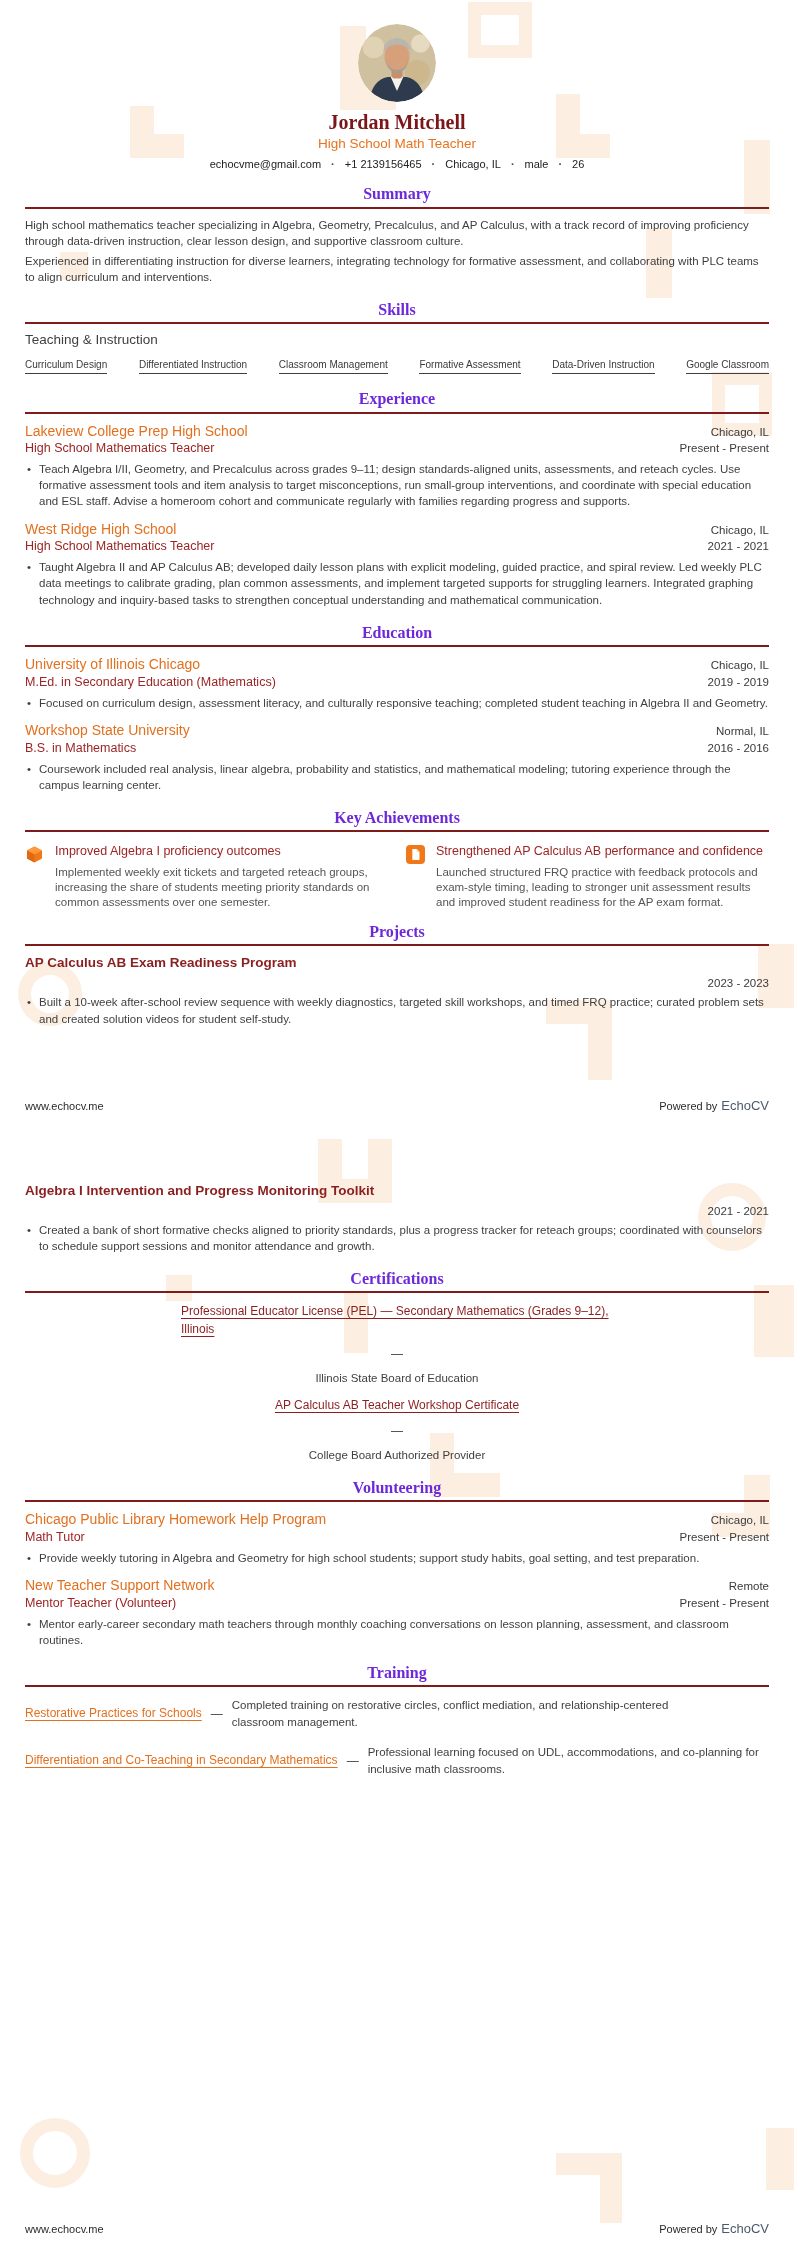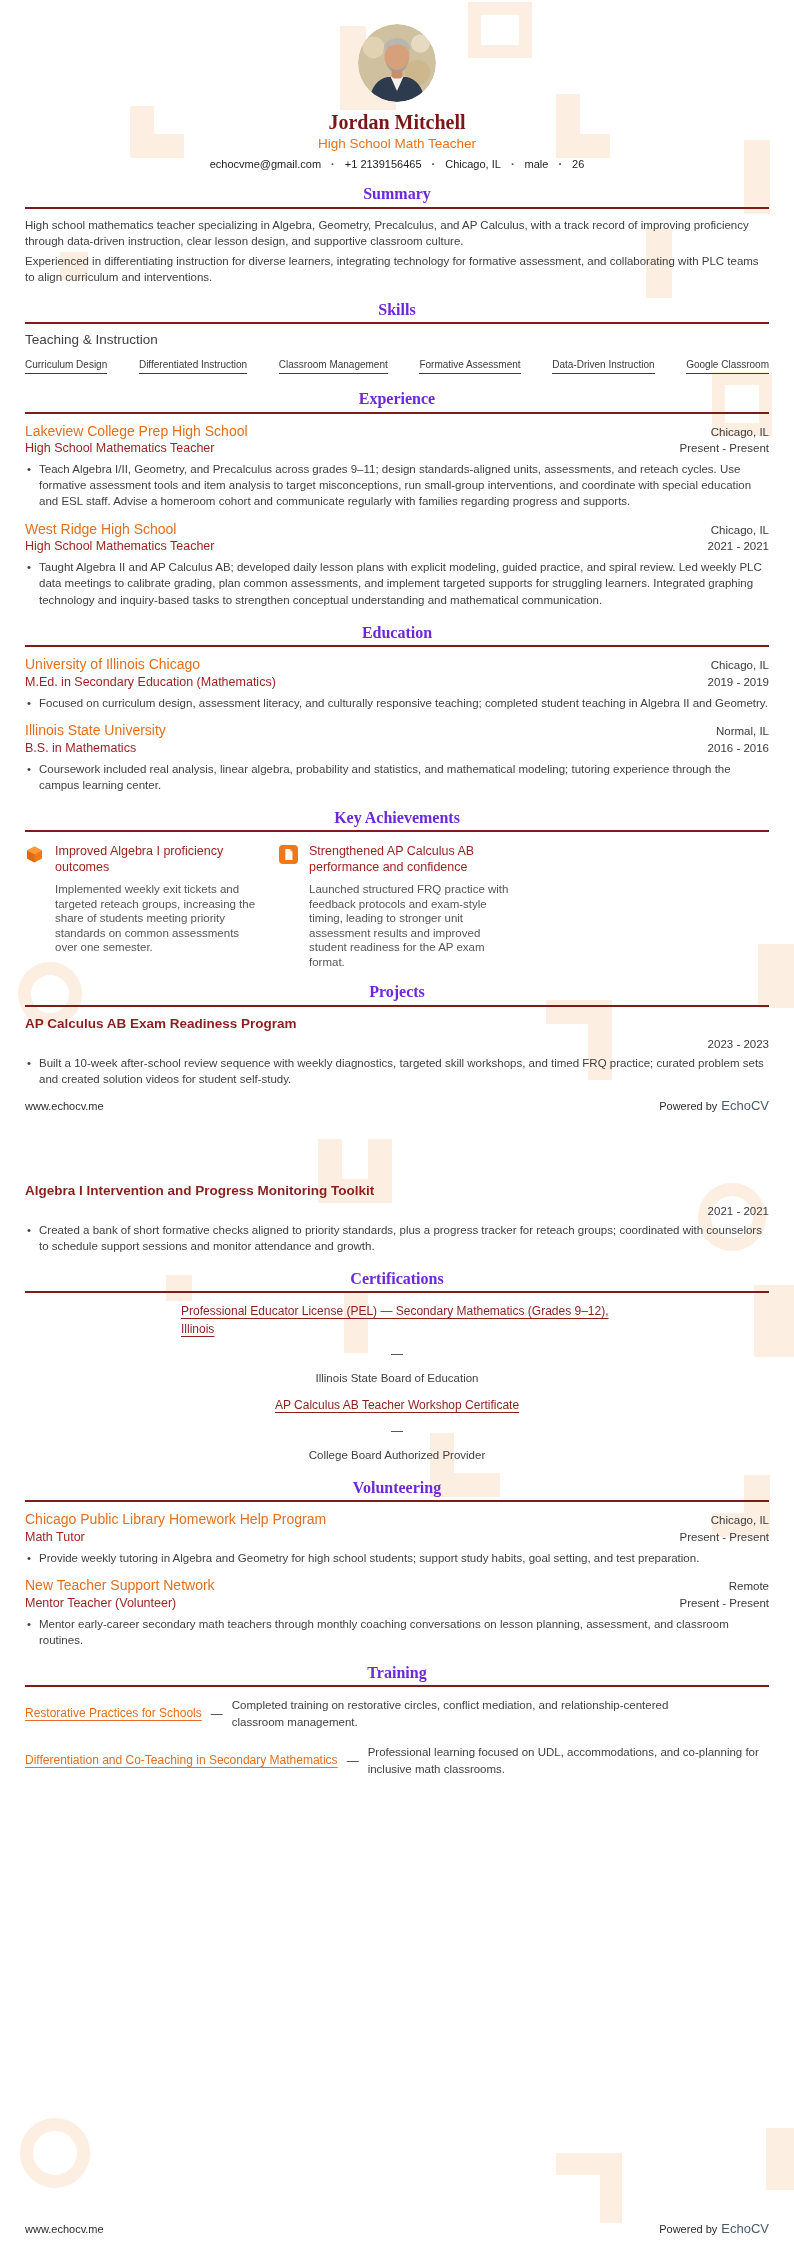--- a/index.html
+++ b/index.html
@@ -50,21 +50,21 @@
   .org{color:#e2701f;font-size:14px;font-weight:500;line-height:1.2;}
   .loc{font-size:11.5px;color:#3a3a3a;}
   .row2{display:flex;justify-content:space-between;align-items:baseline;margin-top:2px;}
   .role{color:#9c2424;font-size:12.5px;font-weight:500;line-height:1.2;}
   .dates{font-size:11.5px;color:#3a3a3a;}
   .bullets{margin:5px 0 0;padding-left:14px;list-style:none;}
   .bullet{position:relative;font-size:11.5px;line-height:1.4;color:#3f3f3f;}
   .bullet::before{content:"\2022";position:absolute;left:-12px;top:0;color:#3f3f3f;}
 
   
-  .ach-grid{display:grid;grid-template-columns:1fr 1fr 1fr;column-gap:18px;margin-top:11px;}
+  .ach-grid{display:grid;grid-template-columns:1fr 1fr;column-gap:18px;margin-top:11px;}
   .ach{display:flex;gap:11px;}
   .ach-icon{flex:0 0 auto;width:19px;height:19px;margin-top:2px;}
   .ach-title{color:#9c2424;font-size:12.5px;font-weight:500;line-height:1.32;}
   .ach-desc{margin-top:6px;font-size:11.5px;line-height:1.27;color:#555;}
 
   
   .proj-name{margin-top:9px;color:#8b1f1f;font-size:13.5px;font-weight:600;line-height:1.25;}
   .proj-name.first{margin-top:0;}
   .proj-date{margin-top:5px;text-align:right;font-size:11.5px;color:#3a3a3a;line-height:1.15;}
   .proj .bullets{margin-top:4px;}
@@ -212,21 +212,21 @@
         <div class="row2">
           <span class="role">M.Ed. in Secondary Education (Mathematics)</span>
           <span class="dates">2019 - 2019</span>
         </div>
         <ul class="bullets">
             <li class="bullet">Focused on curriculum design, assessment literacy, and culturally responsive teaching; completed student teaching in Algebra II and Geometry.</li>
           </ul>
       </div>
       <div class="entry">
         <div class="row1">
-          <span class="org">Illinois State University</span>
+          <span class="org">Workshop State University</span>
           <span class="loc">Normal, IL</span>
         </div>
         <div class="row2">
           <span class="role">B.S. in Mathematics</span>
           <span class="dates">2016 - 2016</span>
         </div>
         <ul class="bullets">
             <li class="bullet">Coursework included real analysis, linear algebra, probability and statistics, and mathematical modeling; tutoring experience through the campus learning center.</li>
           </ul>
       </div>

